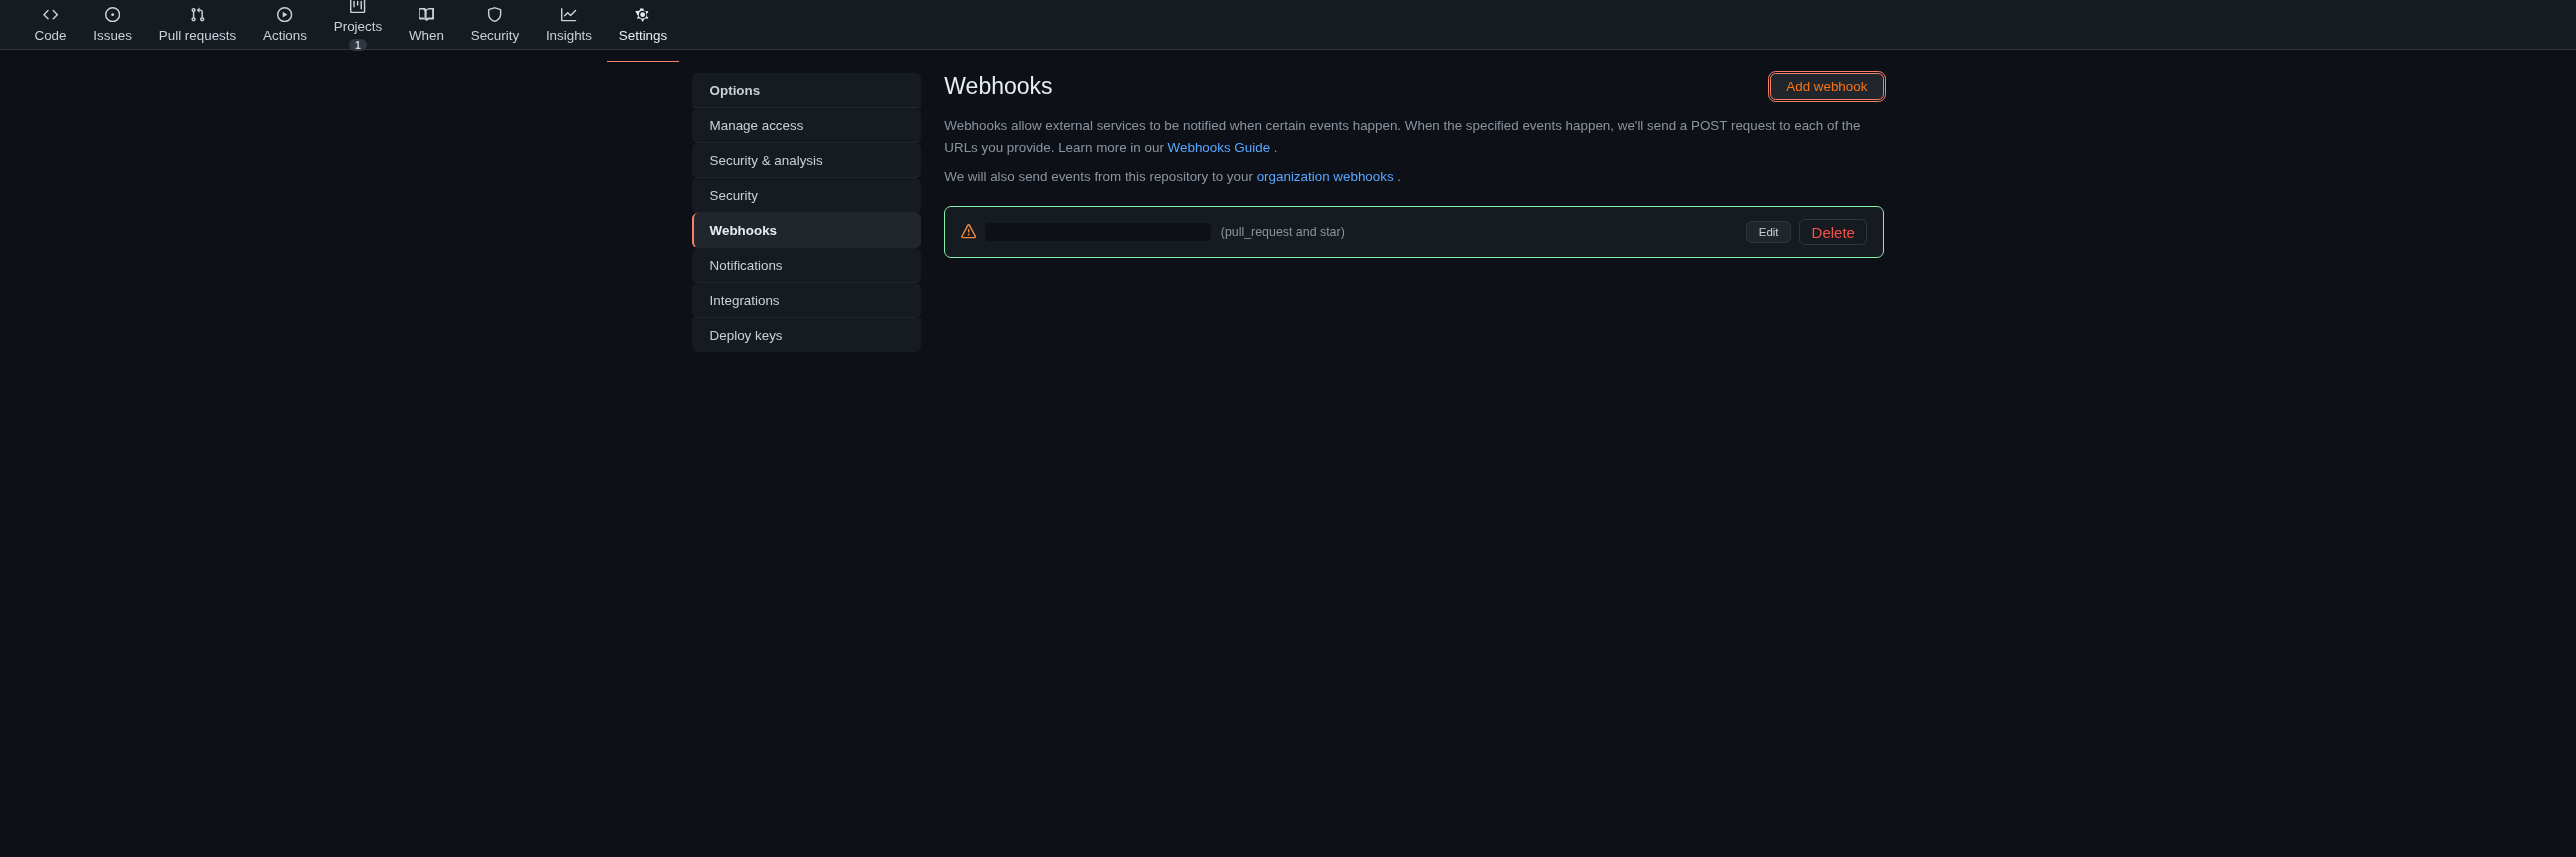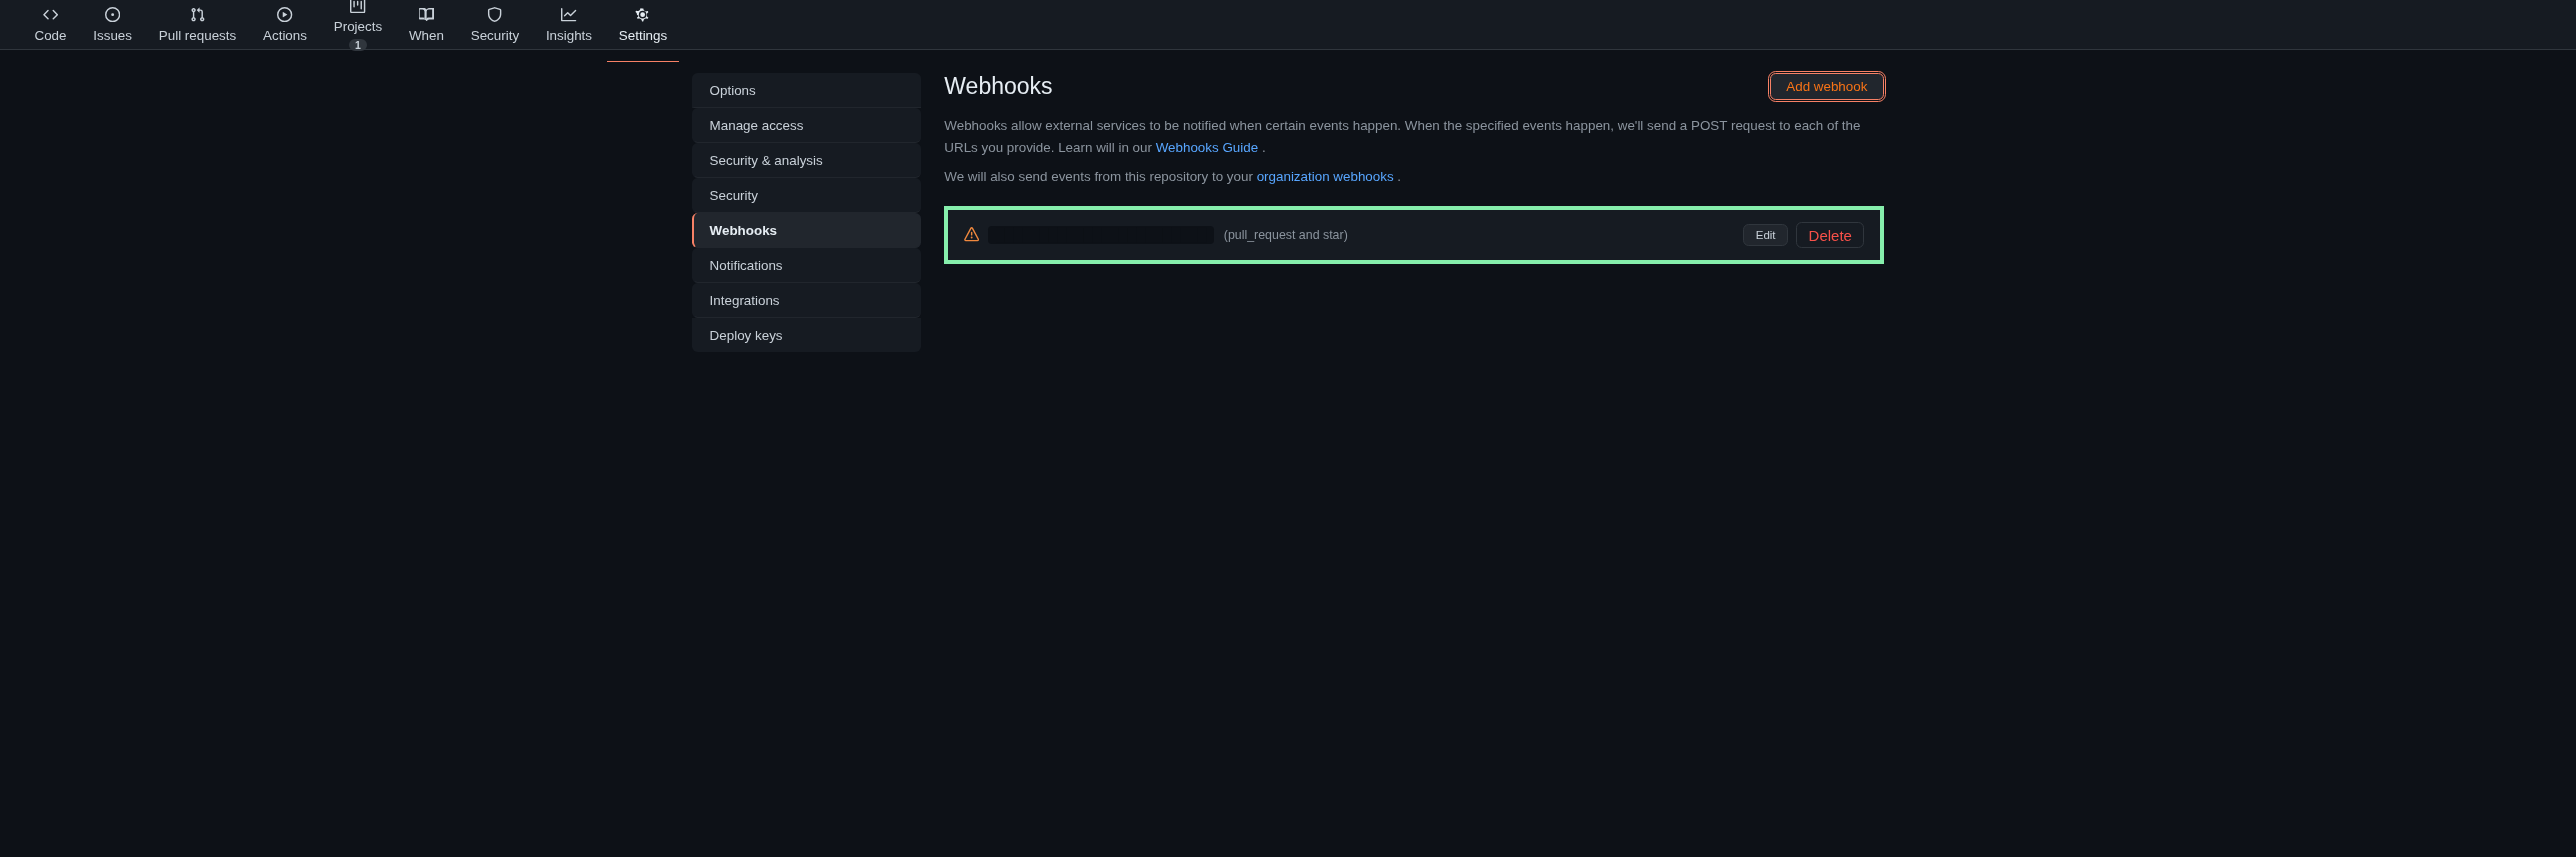--- a/index.html
+++ b/index.html
@@ -85,20 +85,21 @@
       text-decoration: none;
       border-radius: 5.7px;
       cursor: pointer;
       border-left: 2.9px solid transparent;
       border-bottom: 1px solid #21262d;
       background-color: #161b22;
       margin-bottom: 0;
     }
     .sidebar-item:first-child {
       border-radius: 5.7px 5.7px 0 0;
+      font-weight: bold;
     }
     .sidebar-item:last-child {
       border-radius: 0 0 5.7px 5.7px;
       border-bottom: none;
     }
     .sidebar-item.active {
       background-color: #21262d;
       border-left: 2.9px solid #f78166;
       color: #e6edf3;
       font-weight: 600;
@@ -146,22 +147,22 @@
 
     
     .webhook-list {
       margin-top: 19px;
     }
     .webhook-item {
       display: flex;
       align-items: center;
       justify-content: space-between;
       background-color: #161b22;
-      border: 4px solid #86efac;
-      border-radius: 0;
+      border: 1px solid #86efac;
+      border-radius: 7px;
       padding: 11.5px 15.3px;
     }
     .webhook-left {
       display: flex;
       align-items: center;
       gap: 9.5px;
     }
     .warning-icon {
       color: #f0883e;
       font-size: 15.3px;
@@ -319,21 +320,21 @@
     </a>
   </aside>
 
   <main class="content">
     <div class="content-header">
       <h1 class="page-title">Webhooks</h1>
       <button class="add-webhook-btn">Add webhook</button>
     </div>
 
     <p class="description-text">
-      <span>Webhooks allow external services to be notified when certain events happen. When the specified events happen, we'll send a POST request to each of the URLs you provide. Learn will in our</span>
+      <span>Webhooks allow external services to be notified when certain events happen. When the specified events happen, we'll send a POST request to each of the URLs you provide. Learn more in our</span>
       <a href="#" style="color:#58a6ff; text-decoration: none;">Webhooks Guide</a>
       <span>.</span>
     </p>
     <p class="description-text">
       <span>We will also send events from this repository to your</span>
       <a href="#" style="color:#58a6ff; text-decoration: none;">organization webhooks</a>
       <span>.</span>
     </p>
 
     <div class="webhook-list">

